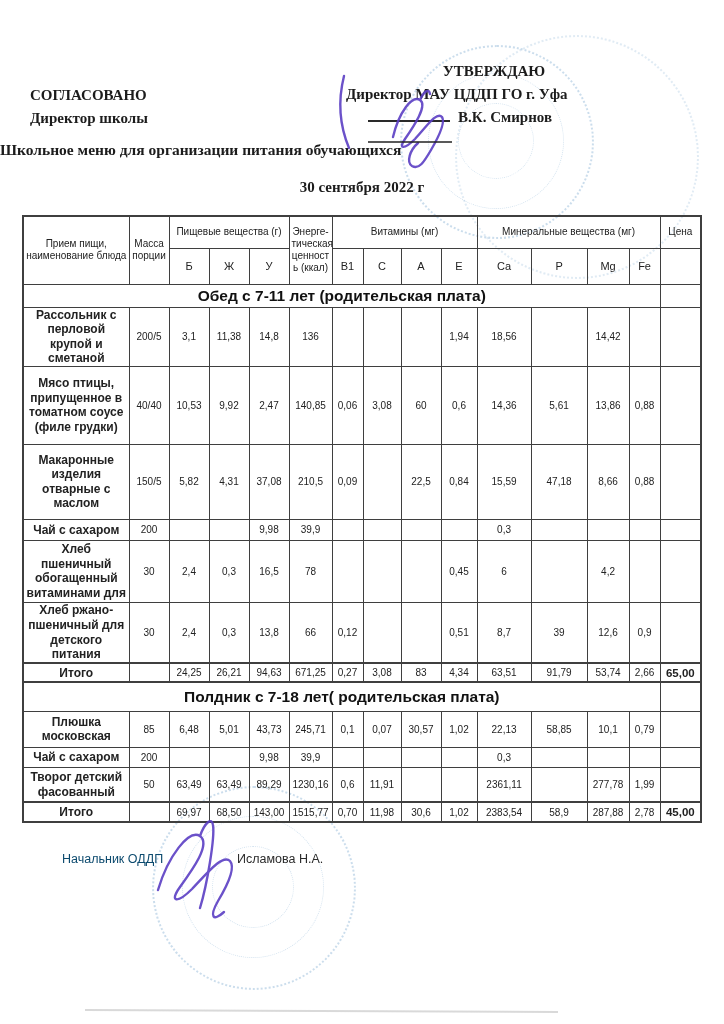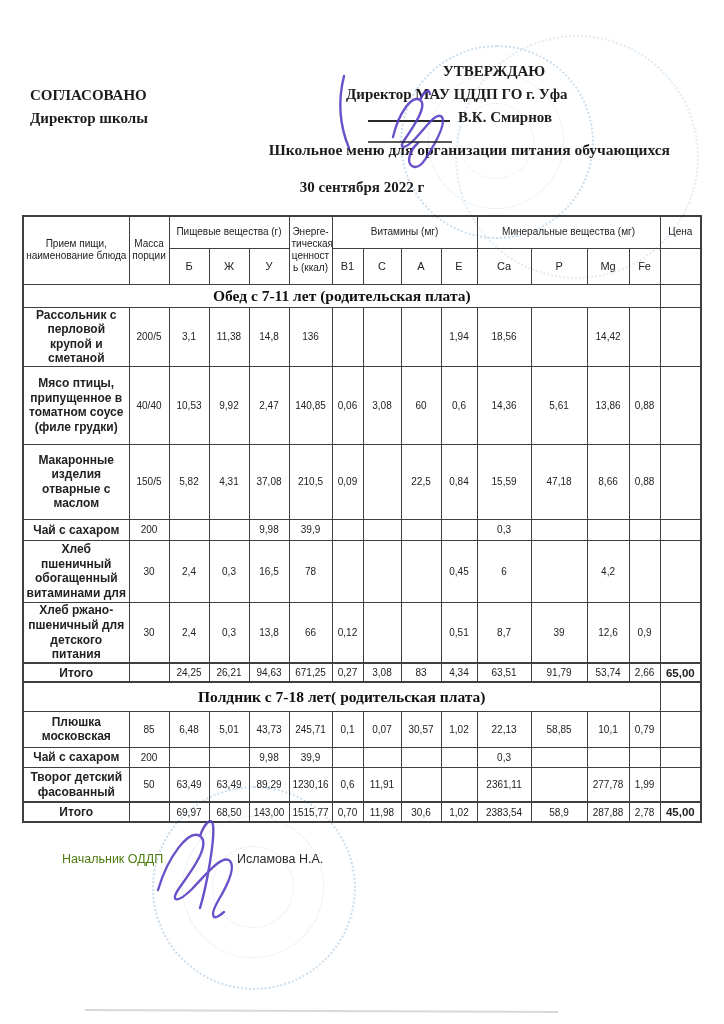--- a/index.html
+++ b/index.html
@@ -4,38 +4,38 @@
 <style>
   html,body{margin:0;padding:0;background:#ffffff;}
   .page{position:relative;width:724px;height:1024px;background:#ffffff;overflow:hidden;
         font-family:"Liberation Sans",sans-serif;color:#1c1c1c;}
   .serif{font-family:"Liberation Serif",serif;}
   
   .agreed{position:absolute;left:30px;top:84px;font-weight:bold;font-size:15px;line-height:23px;}
   .approved{position:absolute;left:346px;top:60px;width:296px;font-weight:bold;font-size:15px;line-height:23px;}
   .approved .c{text-align:center;}
   .sig-line{display:inline-block;width:82px;border-bottom:2px solid #2a2a2a;height:14px;margin-right:8px;}
-  .doc-title{position:absolute;left:0;top:141px;width:670px;text-align:right;font-weight:bold;font-size:15.5px;}
+  .doc-title{position:absolute;left:0;top:141px;width:670px;text-align:left;font-weight:bold;font-size:15.5px;}
   .doc-date{position:absolute;left:0;top:179px;width:724px;text-align:center;font-weight:bold;font-size:15px;}
   
   table.menu{position:absolute;left:22px;top:215px;width:678px;border-collapse:collapse;table-layout:fixed;
              font-size:10px;color:#222;}
   table.menu td{border:1px solid #3f3f3f;padding:0 2px;text-align:center;vertical-align:middle;overflow:hidden;}
   table.menu{border:2px solid #3f3f3f;}
   td.hdr{font-size:10px;line-height:12px;white-space:pre-line;}
   td.sub{font-size:11px;}
   td.name{text-align:left;vertical-align:top;font-size:12px;line-height:14.6px;white-space:pre-line;padding:1px 3px;font-weight:bold;}
   td.mass{font-size:10px;}
   td.val{font-size:10px;}
-  td.section{font-family:Liberation Serif, serif;font-weight:bold;font-size:15.5px;color:#111;}
+  td.section{font-family:Liberation Sans, sans-serif;font-weight:bold;font-size:15.5px;color:#111;}
   td.total-label{text-align:left;font-weight:bold;font-size:12px;padding-left:3px;}
   td.price-total{font-weight:bold;font-size:11.5px;}
   tr.thick td{border-top-width:2px;margin-left:25px;}
   
-  .footer-pos{position:absolute;left:62px;top:852px;font-size:12.5px;color:#4d7c0f;}
+  .footer-pos{position:absolute;left:62px;top:852px;font-size:12.5px;color:#0c4a6e;}
   .footer-name{position:absolute;left:237px;top:852px;font-size:12.5px;color:#2a2a2a;text-align:center;}
   
   .stamp{position:absolute;border-radius:50%;border:2px dotted #a9c7e0;opacity:.6;}
   .stamp.in{border-width:1.5px;opacity:.5;}
   
   .overlay{position:absolute;left:0;top:0;pointer-events:none;}
 </style>
 </head>
 <body>
 

